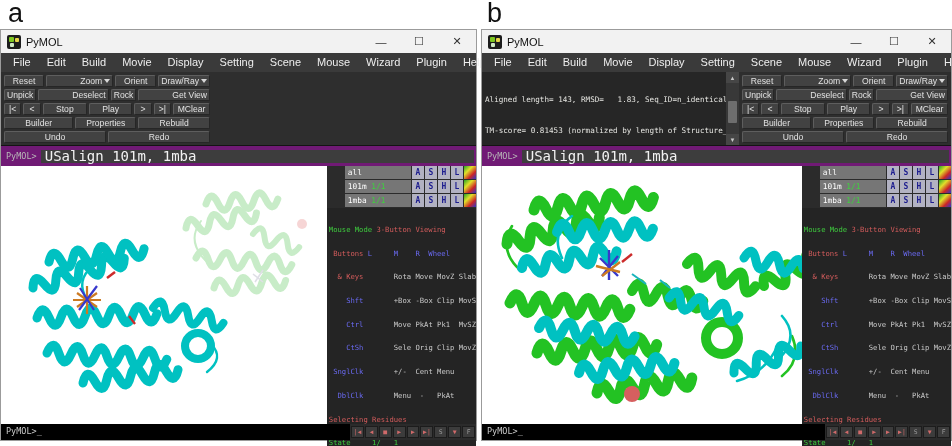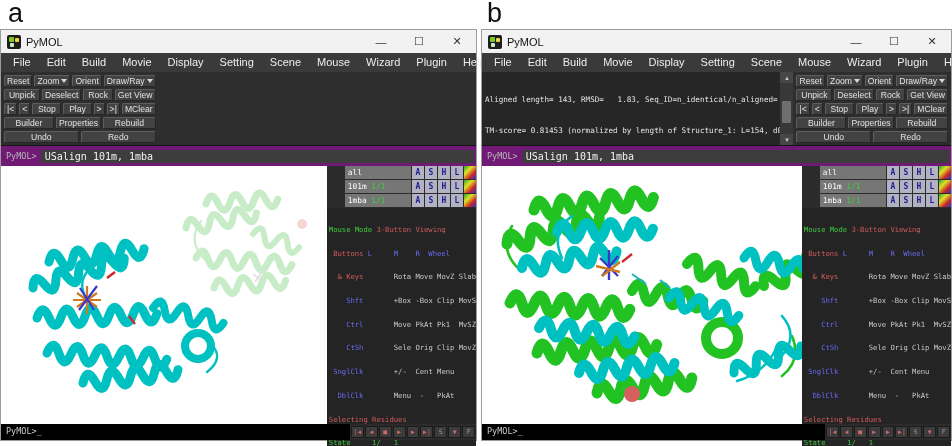--- a/index.html
+++ b/index.html
@@ -34,26 +34,26 @@
   .scrollbar { flex:0 0 13px; background:#383838; display:flex; flex-direction:column; align-items:center; }
   .sb-arrow { width:13px; height:11px; background:#464646; color:#c8c8c8; font-size:6px; display:flex; align-items:center; justify-content:center; flex:0 0 auto; }
   .sb-thumb { width:9px; background:#6e6e6e; border-radius:1px; margin-top:2px; }
   .sb-thumb.tall { height:30px; } .sb-thumb.low { height:22px; margin-top:18px; }
   .sb-spacer { flex:1; }
 
   .toolbar { flex:0 0 136px; background:#2e2e2e; padding:3px 3px 0 3px; display:flex; flex-direction:column; gap:2px; }
   .tb-row { display:flex; gap:2px; }
   .tb-btn { background:#424242; border:1px solid; border-color:#5e5e5e #262626 #262626 #5e5e5e; border-radius:2px; color:#e2e2e2; font-size:8.6px; height:12px; display:flex; align-items:center; justify-content:center; gap:2px; padding:0 2px; flex:1 1 auto; white-space:nowrap; }
   .caret { width:0; height:0; border-left:3px solid transparent; border-right:3px solid transparent; border-top:4px solid #d8d8d8; display:inline-block; }
-  .fnarrow { flex:0.55; } .fwide { flex:1.5; } .fmid { flex:1.1; }
+  .fnarrow { flex:0.55; } .fwide { flex:1.5; } .fmid { flex:1.1;padding-left:33px; }
 
   
   .cmdbar { height:21px; background:#701a75; display:flex; align-items:center; flex:0 0 auto; border-top:1px solid #141414; }
   .cmd-prompt { color:#b8b8b8; font-family:"DejaVu Sans Mono", monospace; font-size:8.5px; padding:0 4px 0 5px; }
-  .cmd-input { flex:1; height:13px; margin-right:2px; background:#3d3d3d; color:#f2f2f2; font-family:"DejaVu Sans Mono", monospace; font-size:10px; line-height:13px; padding-left:4px; }
+  .cmd-input { flex:1; height:13px; margin-right:2px; background:#3d3d3d; color:#f2f2f2; font-family:"DejaVu Sans Mono", monospace; font-size:14px; line-height:13px; padding-left:4px; }
 
   
   .main { flex:1 1 auto; display:flex; min-height:0; }
   .viewport { flex:1 1 auto; background:#fff; position:relative; overflow:hidden; }
   .sidepanel { flex:0 0 126px; background:#2b2b2b; display:flex; flex-direction:column; }
   .obj-row { height:13px; display:flex; align-items:stretch; margin-bottom:1px;padding-left:18px; }
   .obj-name { flex:1; background:#767676; color:#fff; font-family:"DejaVu Sans Mono", monospace; font-size:7.8px; line-height:13px; padding-left:3px; white-space:pre; }
   .obj-name .st { color:#3ed23e; }
   .obj-btn { width:12px; margin-left:1px; background:#b2b2c2; color:#1d1d8f; font-family:"DejaVu Sans Mono", monospace; font-weight:bold; font-size:8px; display:flex; align-items:center; justify-content:center; }
   .obj-btn.color { background:linear-gradient(135deg,#27a527 0%,#e0e02a 35%,#cc2626 68%,#2a35cc 100%); color:transparent; }

